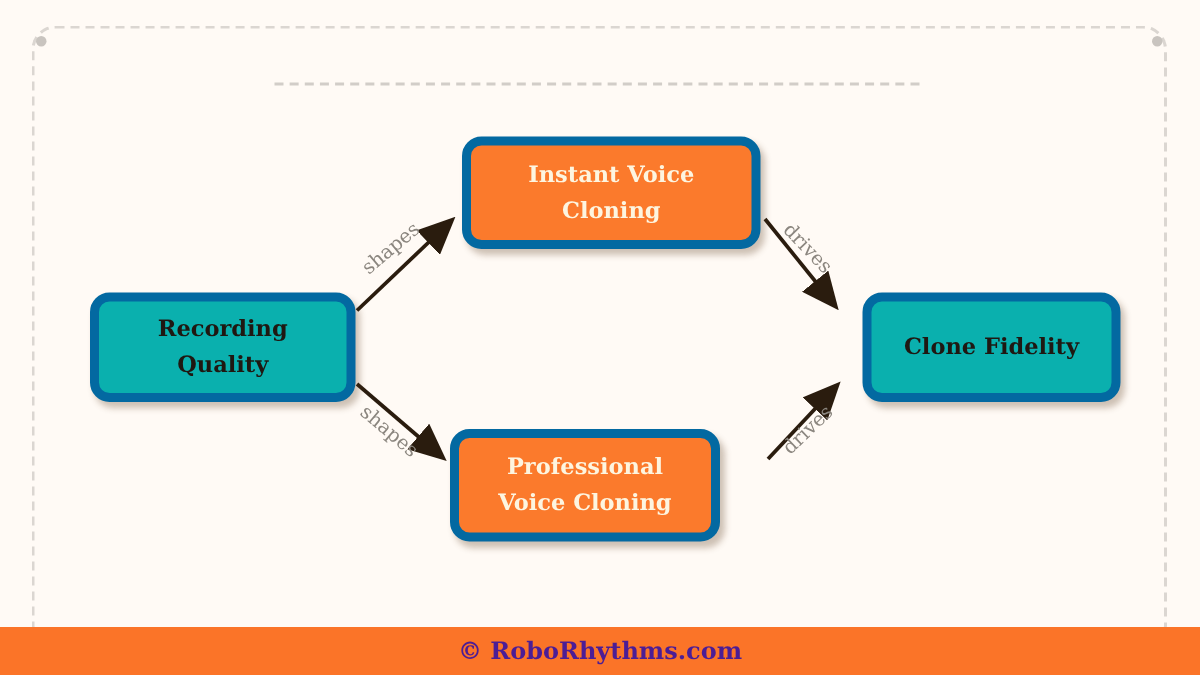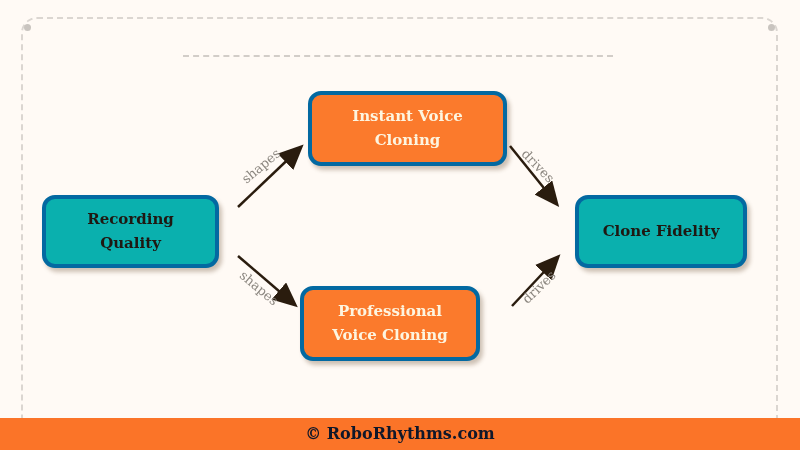--- a/index.html
+++ b/index.html
@@ -45,36 +45,36 @@
   }
   .title-underline {
     position: absolute;
     left: 183px; top: 55px;
     width: 430px; height: 0;
     border-top: 2px dashed #D2CDC8;
     z-index: 3;
   }
   .node {
     position: absolute;
-    border: 4px solid #0369a1;
+    border: 6px solid #0369a1;
     border-radius: 13px;
     box-shadow: 3px 4px 4px rgba(90, 60, 30, 0.30);
     display: flex;
     align-items: center;
     justify-content: center;
     text-align: center;
     font-weight: bold;
     font-size: 15px;
     line-height: 1.55;
     padding: 2px 18px;
     z-index: 4;
   }
   .node-teal   { background: #0AB0AE; color: #1F1812; }
   .node-orange { background: #FB7A2C; color: #FDF5E0; }
-  .node-recording    { left: 42px;  top: 195px; width: 177px; height: 73px; }
+  .node-recording    { left: 60px;  top: 195px; width: 177px; height: 73px; }
   .node-instant      { left: 308px; top: 91px;  width: 199px; height: 75px; }
   .node-professional { left: 300px; top: 286px; width: 180px; height: 75px; }
   .node-clone        { left: 575px; top: 195px; width: 172px; height: 73px; }
   .edges-svg {
     position: absolute;
     left: 0; top: 0;
     width: 800px; height: 450px;
     z-index: 3;
   }
   .edge-line { stroke: #2A1C0E; stroke-width: 2.5; }
@@ -88,21 +88,21 @@
   }
   .lbl-shapes-top    { left: 261px; top: 166px; transform: translate(-50%,-50%) rotate(-40deg); }
   .lbl-shapes-bottom { left: 259px; top: 288px; transform: translate(-50%,-50%) rotate(40deg); }
   .lbl-drives-top    { left: 538px; top: 166px; transform: translate(-50%,-50%) rotate(46deg); }
   .lbl-drives-bottom { left: 539px; top: 287px; transform: translate(-50%,-50%) rotate(-44deg); }
   .footer-bar {
     position: absolute;
     left: 0; bottom: 0;
     width: 800px; height: 32px;
     background: #FB7428;
-    color: #0f172a;
+    color: #4c1d95;
     font-weight: bold;
     font-size: 16px;
     text-align: center;
     line-height: 32px;
     z-index: 5;
   }
 </style>
 </head>
 <body>
 

